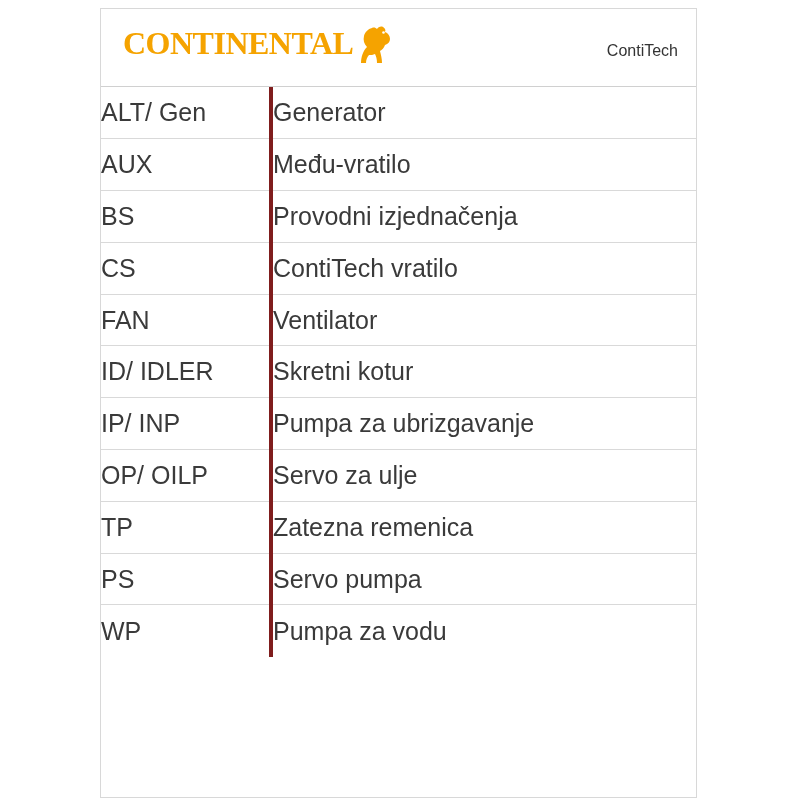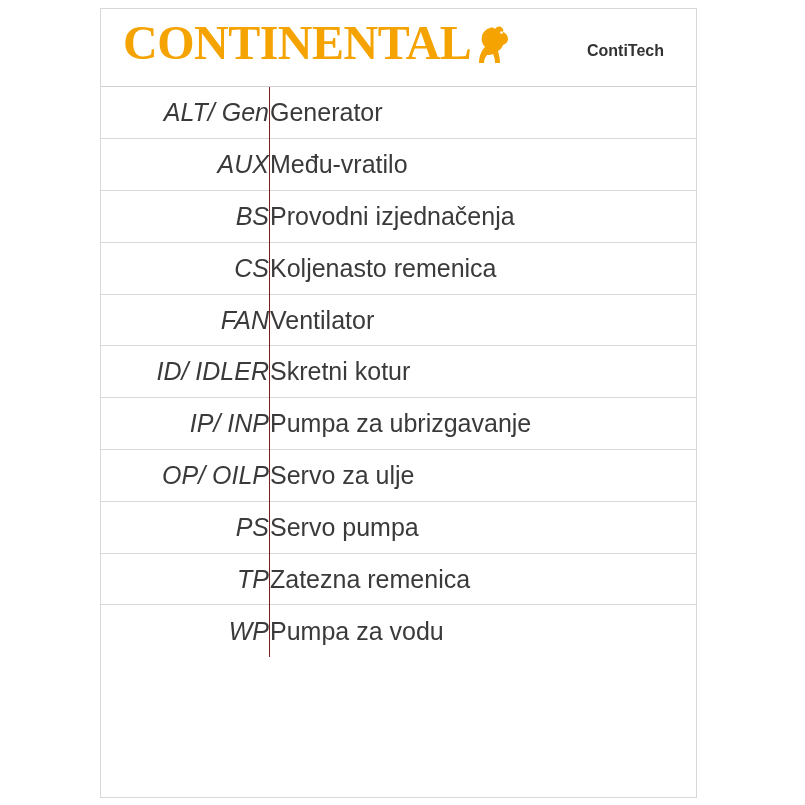--- a/index.html
+++ b/index.html
@@ -44,38 +44,38 @@
     position: absolute;
     left: 22px;
     top: 12px;
     display: flex;
     align-items: flex-start;
   }
 
   .logo-text {
     font-family: "Liberation Serif", serif;
     font-weight: bold;
-    font-size: 48px;
+    font-size: 32px;
     letter-spacing: -0.5px;
     color: #F5A300;
     line-height: 44px;
     white-space: nowrap;
   }
 
   .logo-horse {
     margin-left: 2px;
     margin-top: 2px;
   }
 
   .brand-sub {
     position: absolute;
-    right: 32px;
+    right: 18px;
     top: 33px;
     font-family: "Liberation Sans", sans-serif;
-    font-weight: bold;
+    font-weight: normal;
     font-size: 16px;
     color: #333333;
     letter-spacing: 0px;
     white-space: nowrap;
   }
 
   
   .table {
     width: 100%;
     border-collapse: collapse;
@@ -94,26 +94,25 @@
     font-size: 25px;
     font-family: "Liberation Sans", sans-serif;
   }
 
   .table tr:first-child td {
     border-top: none;
   }
 
   .col-code {
     width: 168px;
-    text-align: right;
-    border-right: 1px solid #7f1d1d;
+    text-align: left;
+    border-right: 4px solid #7f1d1d;
     font-size: 25px;
     color: #3c3c3c;
     white-space: nowrap;
-    font-style: italic;
   }
 
   .col-desc {
     padding-left: 22px;
     font-size: 25px;
     color: #3c3c3c;
     white-space: nowrap;
     margin-left: 16px;
   }
 </style>
@@ -145,45 +144,45 @@
         <tr>
           <td class="col-code">AUX</td>
           <td class="col-desc">Među-vratilo</td>
         </tr>
         <tr>
           <td class="col-code">BS</td>
           <td class="col-desc">Provodni izjednačenja</td>
         </tr>
         <tr>
           <td class="col-code">CS</td>
-          <td class="col-desc">Koljenasto remenica</td>
+          <td class="col-desc">ContiTech vratilo</td>
         </tr>
         <tr>
           <td class="col-code">FAN</td>
           <td class="col-desc">Ventilator</td>
         </tr>
         <tr>
           <td class="col-code">ID/ IDLER</td>
           <td class="col-desc">Skretni kotur</td>
         </tr>
         <tr>
           <td class="col-code">IP/ INP</td>
           <td class="col-desc">Pumpa za ubrizgavanje</td>
         </tr>
         <tr>
           <td class="col-code">OP/ OILP</td>
           <td class="col-desc">Servo za ulje</td>
         </tr>
         <tr>
+          <td class="col-code">TP</td>
+          <td class="col-desc">Zatezna remenica</td>
+        </tr>
+        <tr>
           <td class="col-code">PS</td>
           <td class="col-desc">Servo pumpa</td>
-        </tr>
-        <tr>
-          <td class="col-code">TP</td>
-          <td class="col-desc">Zatezna remenica</td>
         </tr>
         <tr>
           <td class="col-code">WP</td>
           <td class="col-desc">Pumpa za vodu</td>
         </tr>
       </tbody>
     </table>
 
   </div>
 </div>

